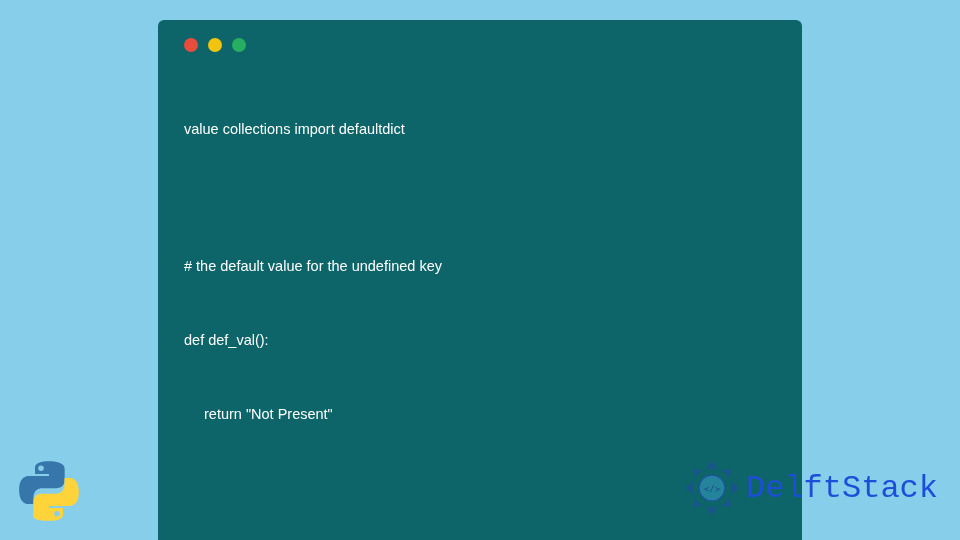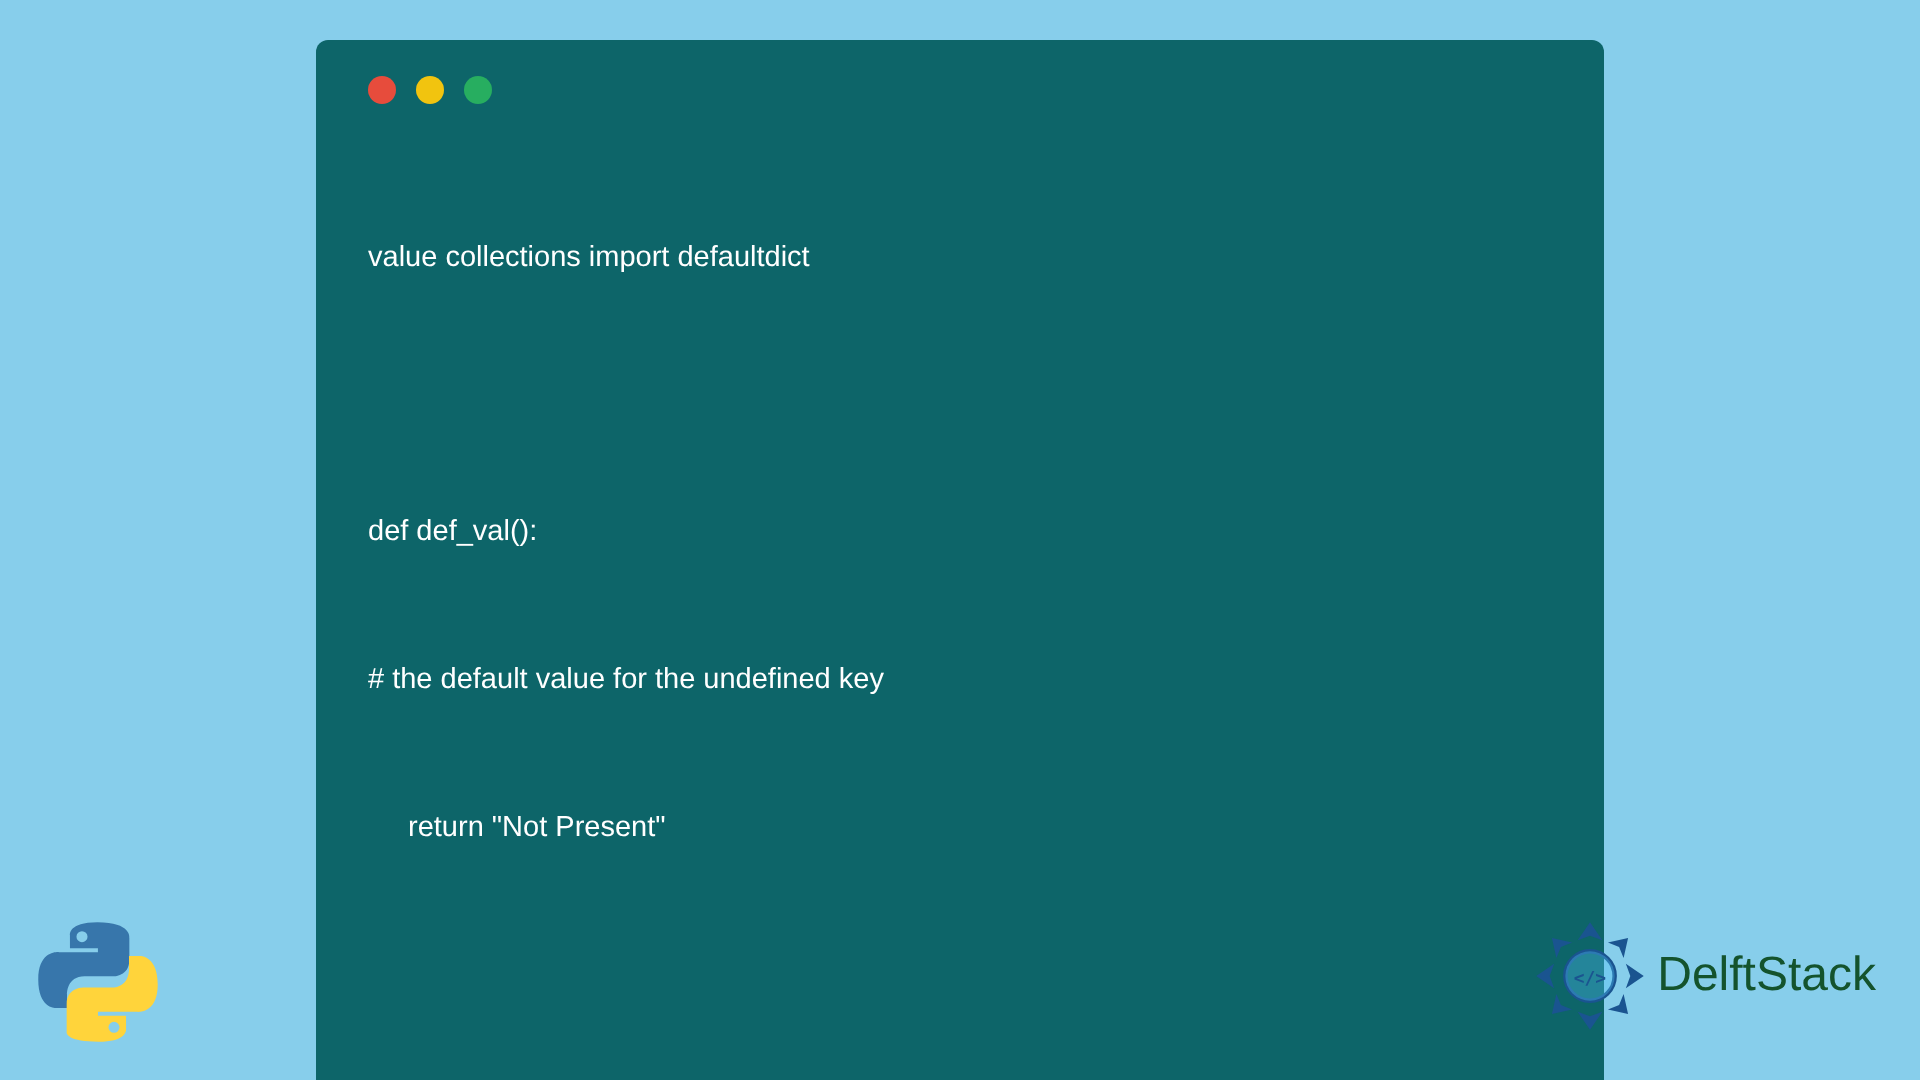--- a/index.html
+++ b/index.html
@@ -52,40 +52,40 @@
   .delft {
     position: absolute;
     right: 22px;
     bottom: 24px;
     display: flex;
     align-items: center;
     gap: 6px;
   }
   .delft-emblem { width: 56px; height: 56px; }
   .delft-text {
-    font-family: Liberation Sans, sans-serif;
-    font-size: 24px;
-    color: #14532d;
+    font-family: Liberation Mono, monospace;
+    font-size: 32px;
+    color: #1d4ed8;
     font-weight: 400;
   }
 </style>
 </head>
 <body>
 
 <div class="code-window">
   <div class="traffic-lights">
     <div class="light red"></div>
     <div class="light yellow"></div>
     <div class="light green"></div>
   </div>
   <div class="code">
     <div>value collections import defaultdict</div>
     <div class="blank"></div>
+    <div># the default value for the undefined key</div>
     <div>def def_val():</div>
-    <div># the default value for the undefined key</div>
     <div class="indent">return "Not Present"</div>
     <div class="blank"></div>
     <div>dic = defaultdict(def_val)</div>
     
     
     
     
     
     
     

